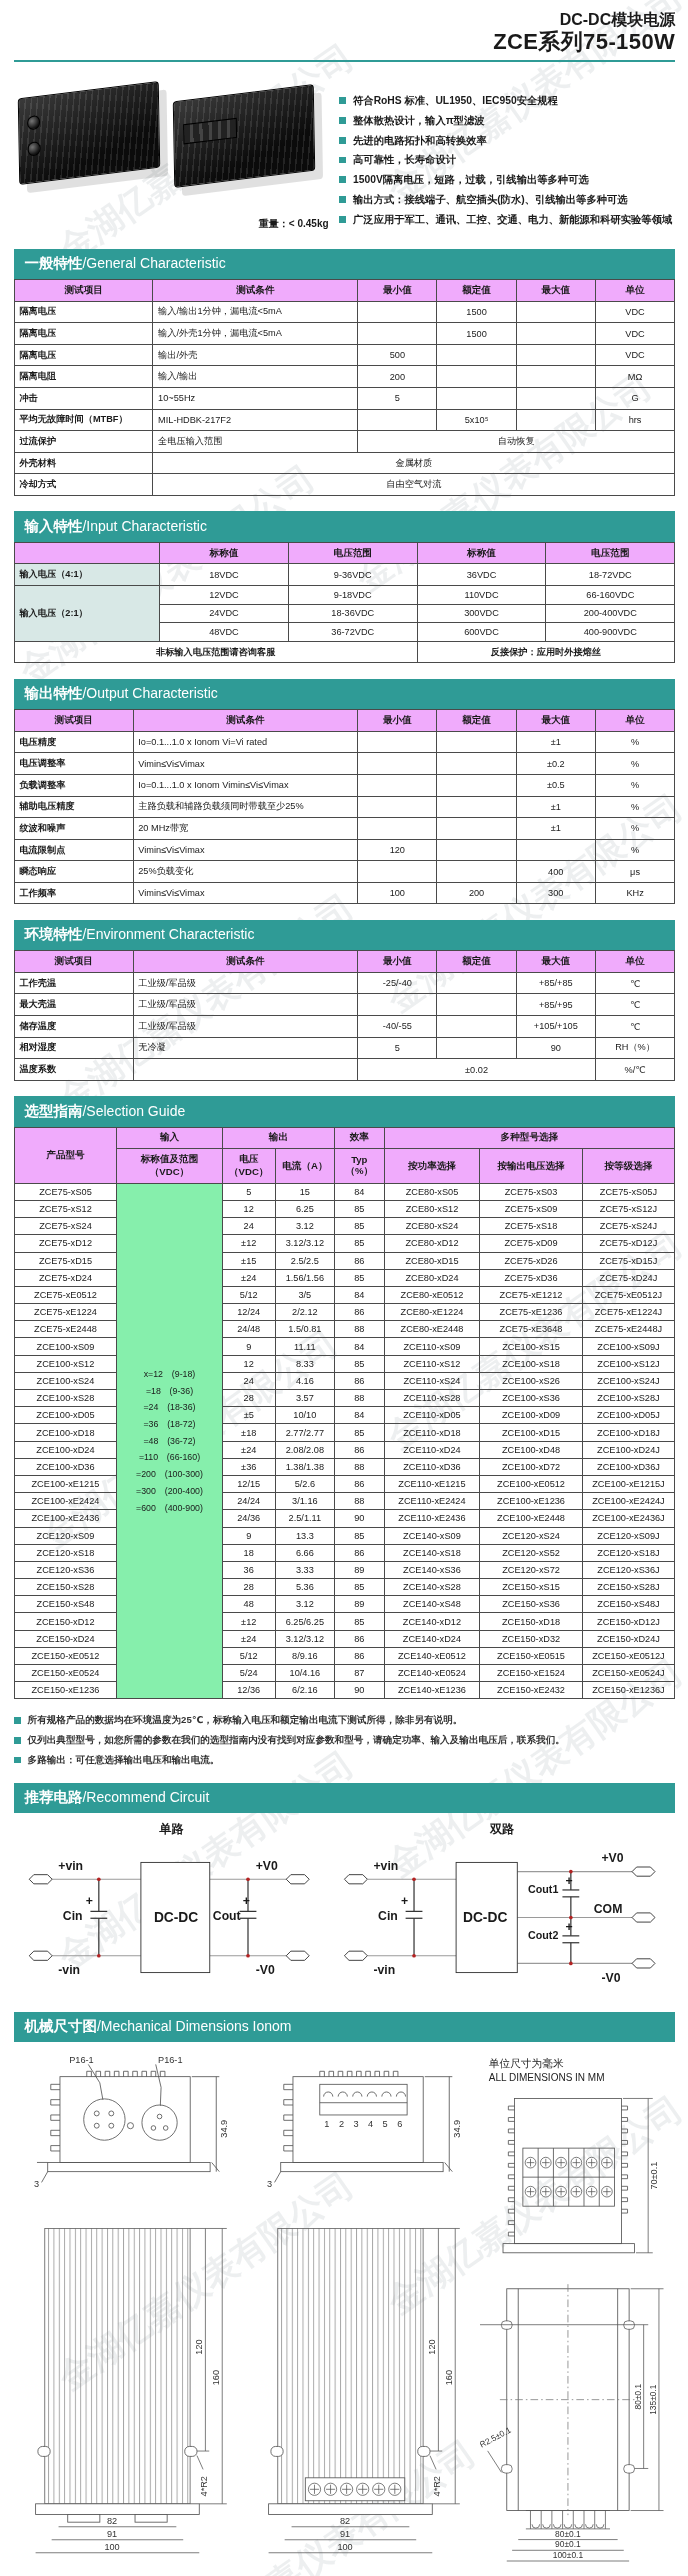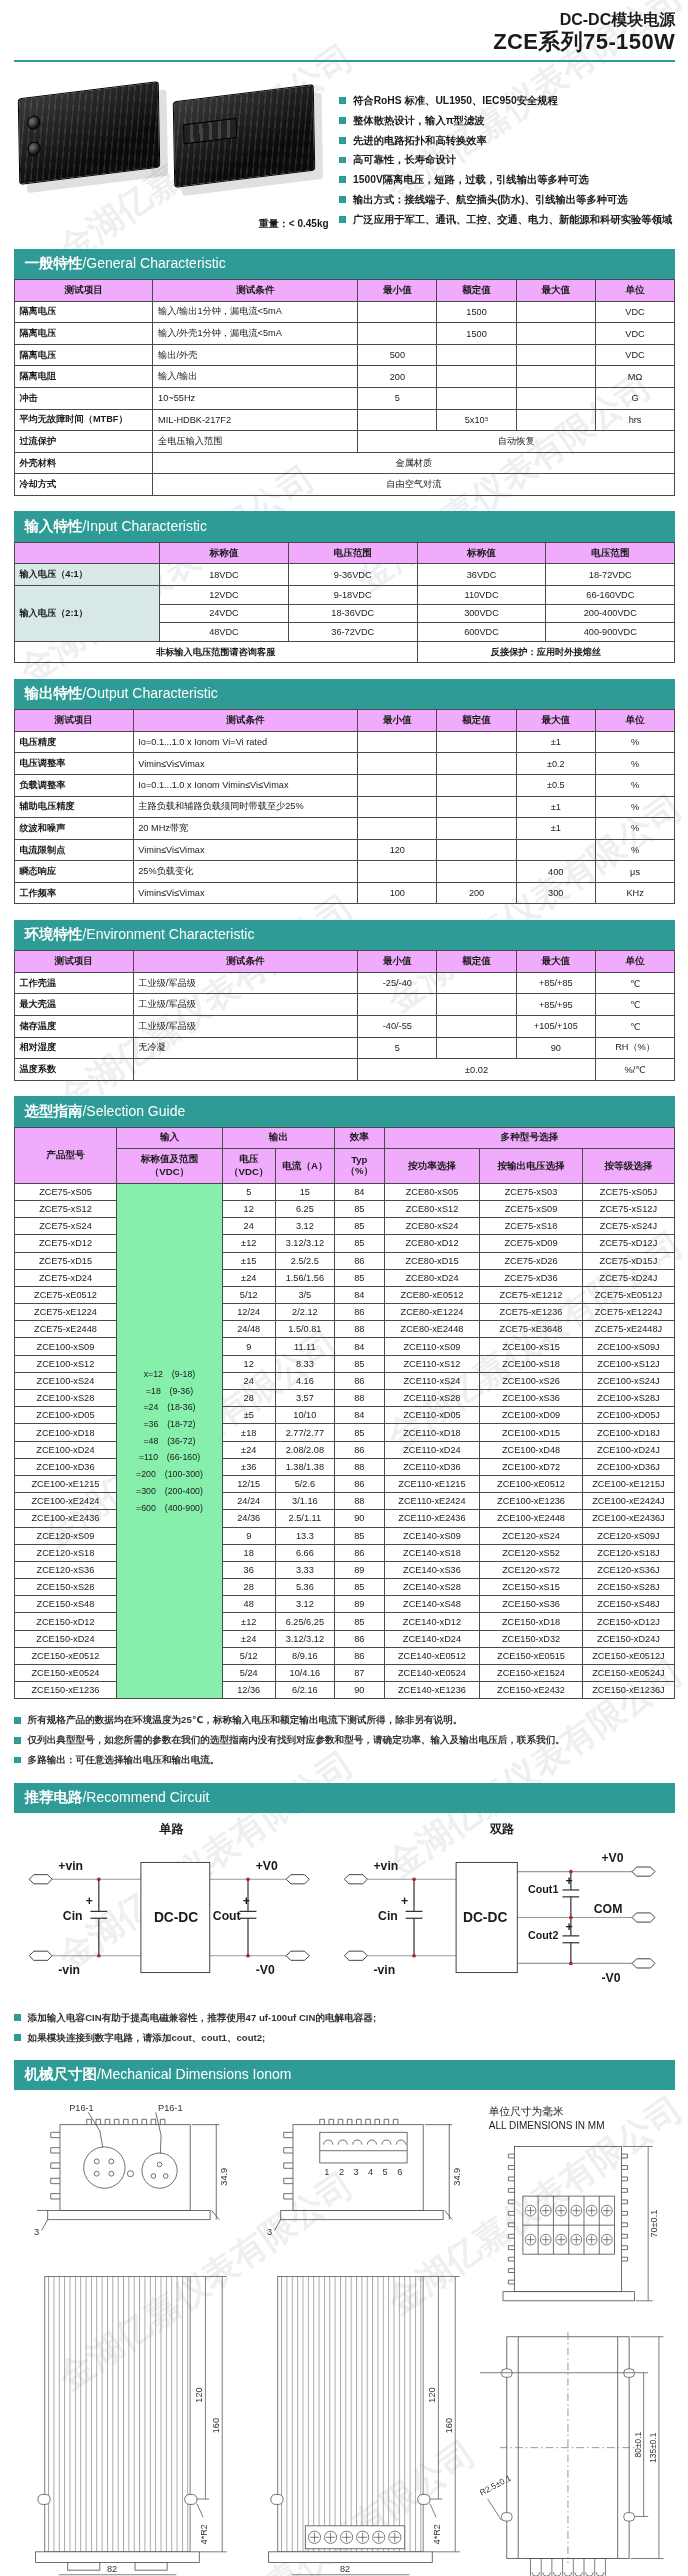--- a/index.html
+++ b/index.html
@@ -885,30 +885,20 @@
           <text x="78" y="84">+</text>
           <text x="244" y="68" font-size="14">Cout1</text>
           <text x="293" y="58">+</text>
           <text x="244" y="128" font-size="14">Cout2</text>
           <text x="293" y="118">+</text>
           <text x="159" y="106" font-size="18">DC-DC</text>
         </g>
       </svg>
     </div>
   </div>
-  <ul class="notes">
-      <li>
-        <span class="sq"></span>
-        <span>添加输入电容CIN有助于提高电磁兼容性，推荐使用47 uf-100uf CIN的电解电容器;</span>
-      </li>
-      <li>
-        <span class="sq"></span>
-        <span>如果模块连接到数字电路，请添加cout、cout1、cout2;</span>
-      </li>
-    </ul>
 
   <div class="section-bar">
     <span class="zh">机械尺寸图</span>
       <span class="en">/Mechanical Dimensions Ionom</span>
   </div>
   <div class="mech-wrap">
     <div class="mech-left">
       <div class="mech-row">
 
         <svg width="226" height="165" viewBox="0 0 295 215">

